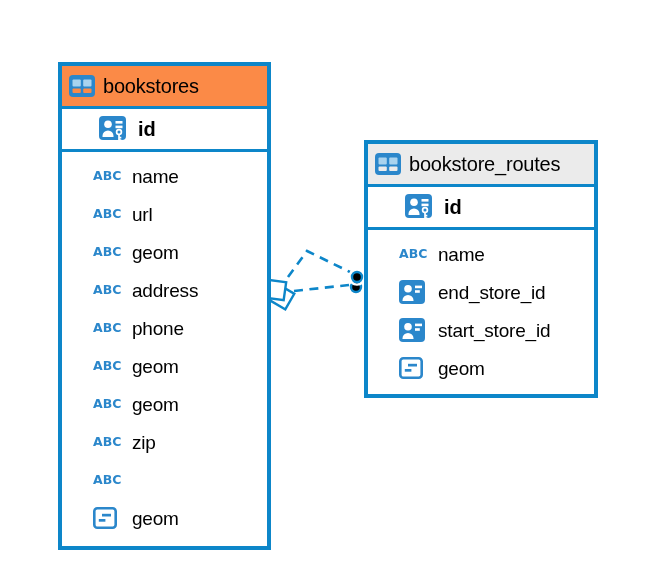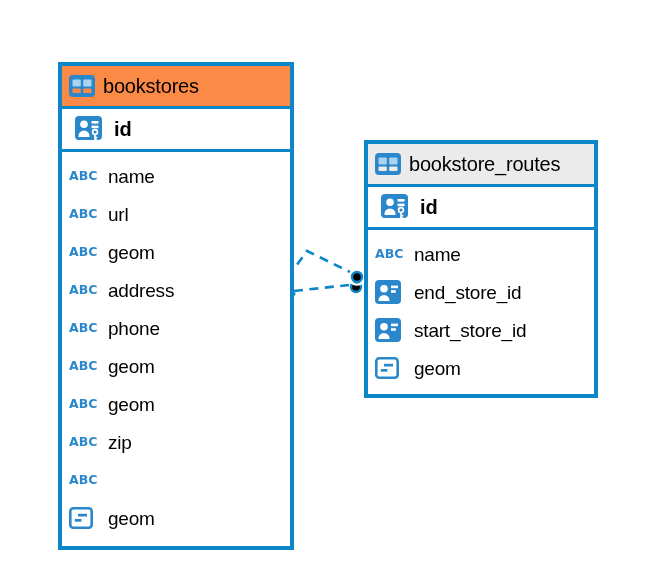--- a/index.html
+++ b/index.html
@@ -23,21 +23,21 @@
   .canvas { position: absolute; inset: 0; }
   .connections { position: absolute; left: 0; top: 0; }
 
   .er-table {
     position: absolute;
     border: 4px solid var(--accent-blue);
     background: #ffffff;
     display: flex;
     flex-direction: column;
   }
-  .er-table.bookstores { left: 58px; top: 62px; width: 236px; height: 488px; --hdr-bg: var(--bookstores-header-bg); }
+  .er-table.bookstores { left: 58px; top: 62px; width: 213px; height: 488px; --hdr-bg: var(--bookstores-header-bg); }
   .er-table.routes     { left: 364px; top: 140px; width: 234px; height: 258px; --hdr-bg: var(--routes-header-bg); }
 
   .tbl-header {
     height: 43px;
     flex: 0 0 43px;
     background: var(--hdr-bg);
     border-bottom: 3px solid var(--accent-blue);
     display: flex;
     align-items: center;
     padding: 0 7px;
@@ -68,20 +68,21 @@
     font-size: 19px;
     letter-spacing: -0.2px;
     white-space: nowrap;
   }
   .icon-box {
     flex: 0 0 31px;
     width: 31px;
     display: flex;
     align-items: center;
     justify-content: flex-start;
+    margin-left: 24px;
   }
   .abc-icon {
     font-family: "DejaVu Sans", sans-serif;
     font-weight: 800;
     font-size: 12.5px;
     letter-spacing: 0px;
     color: var(--icon-blue);
     line-height: 1;
     transform: scaleY(1.05);
   }

